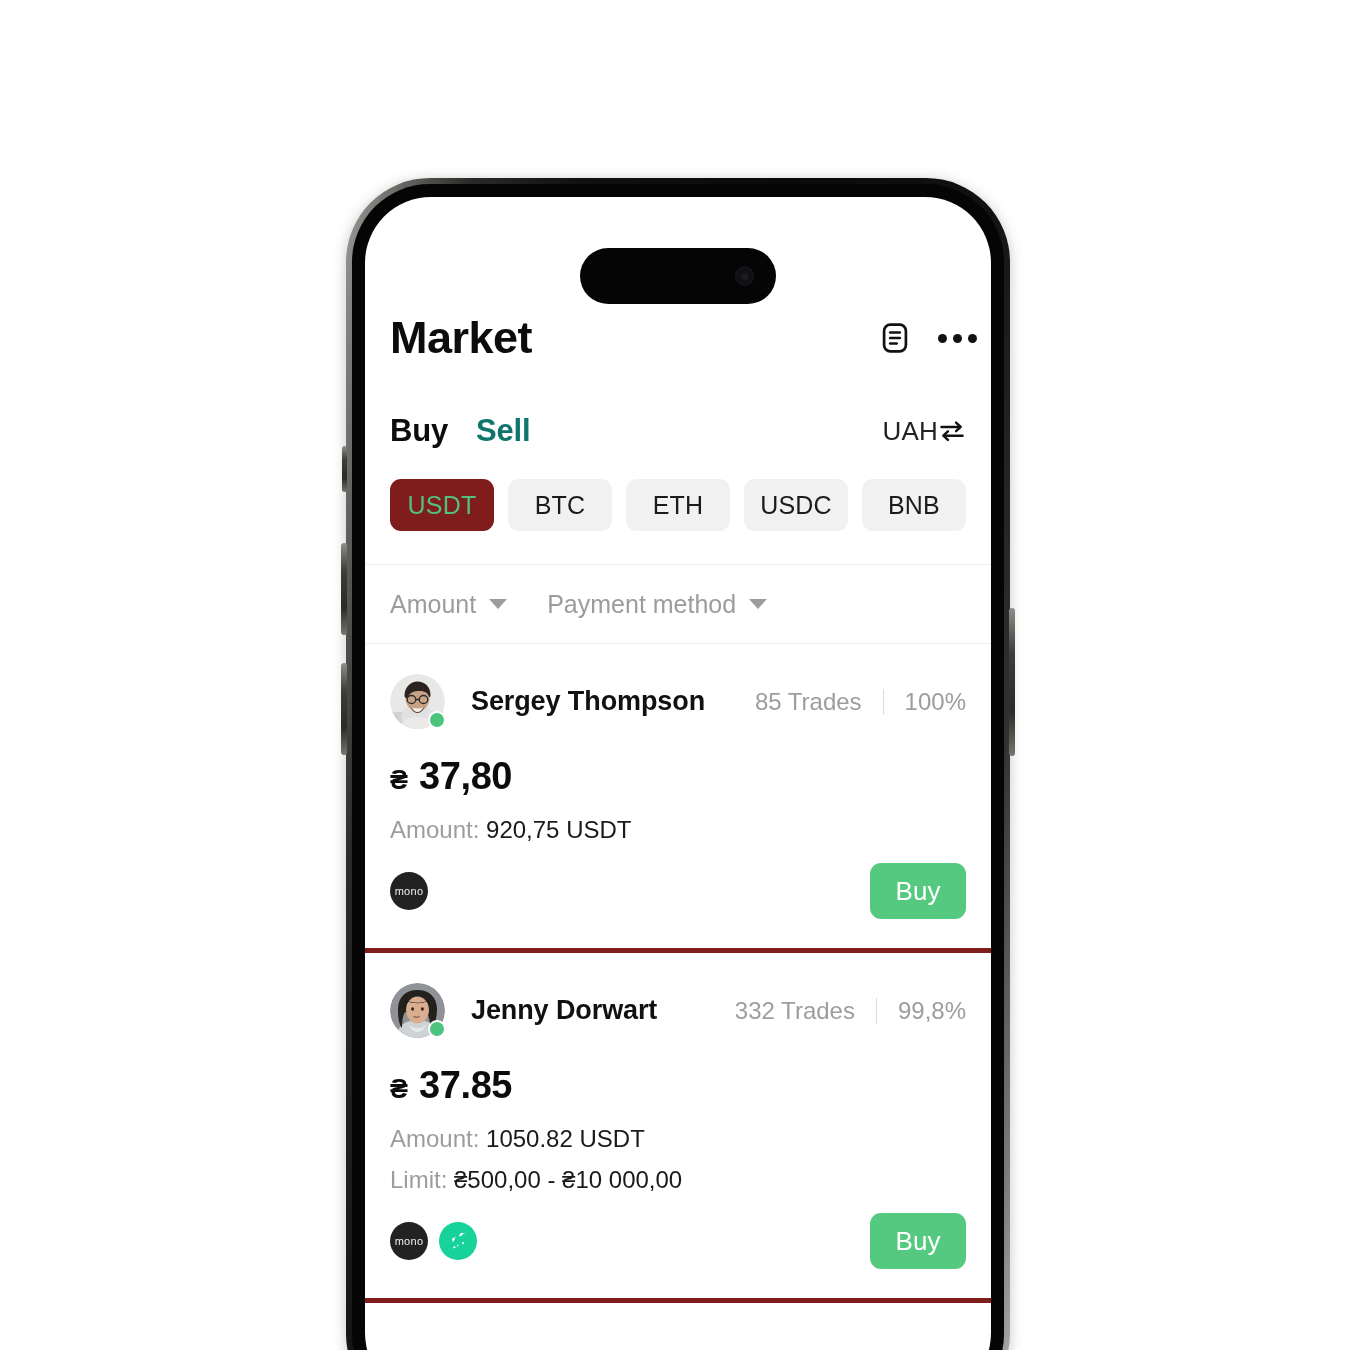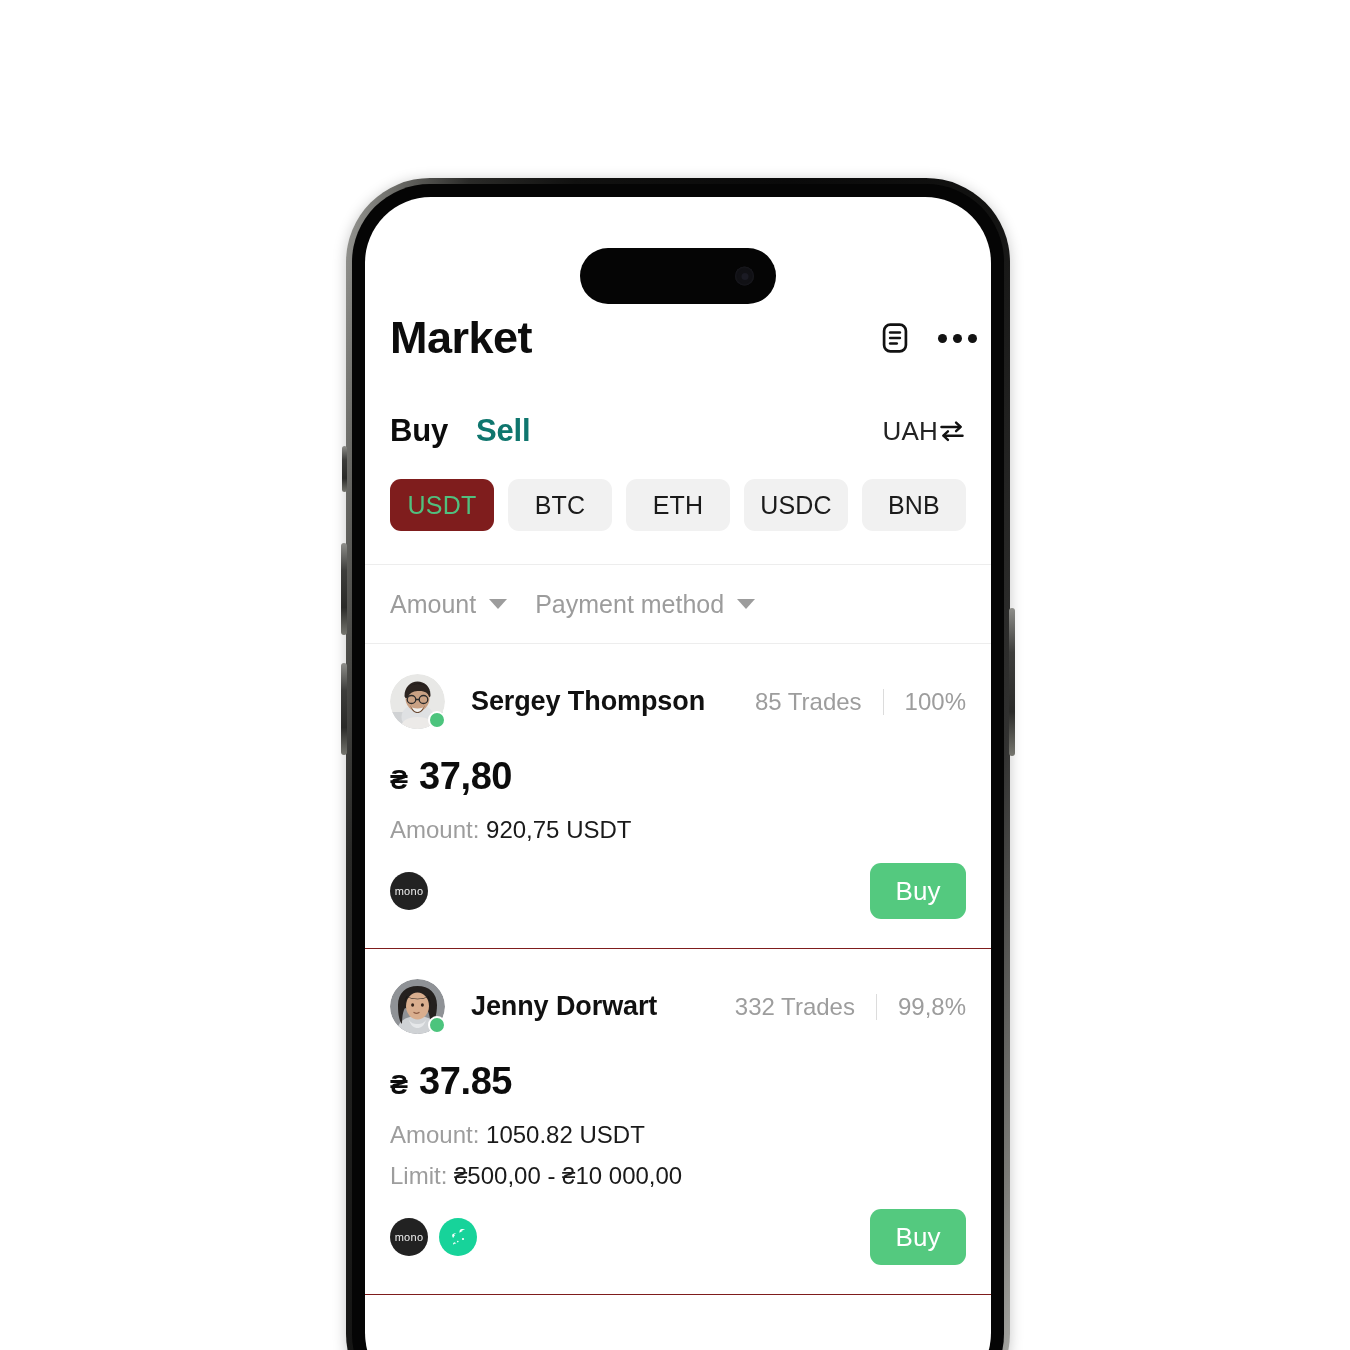--- a/index.html
+++ b/index.html
@@ -188,21 +188,21 @@
   .rule {
     height: 1px;
     background: #ededed;
     width: 100%;
   }
   .filters-wrap { margin-top: 33px; }
 
   .filters {
     display: flex;
     align-items: center;
-    gap: 28px;
+    gap: 40px;
     padding: 0 25px;
     height: 78px;
   }
   .filter {
     display: flex;
     align-items: center;
     gap: 13px;
     font-size: 25px;
     color: #9c9c9c;
     white-space: nowrap;
@@ -215,21 +215,21 @@
     display: block;
   }
 
   
   .offers { flex: 1; overflow: hidden; }
 
   .offer {
     padding: 30px 25px 28px 25px;
     position: relative;
   }
-  .offer + .offer { border-top: 1px solid #7f1d1d; }
+  .offer + .offer { border-top: 5px solid #7f1d1d; }
 
   .offer-top {
     display: flex;
     align-items: center;
     justify-content: space-between;
   }
   .trader {
     display: flex;
     align-items: center;
     gap: 26px;

